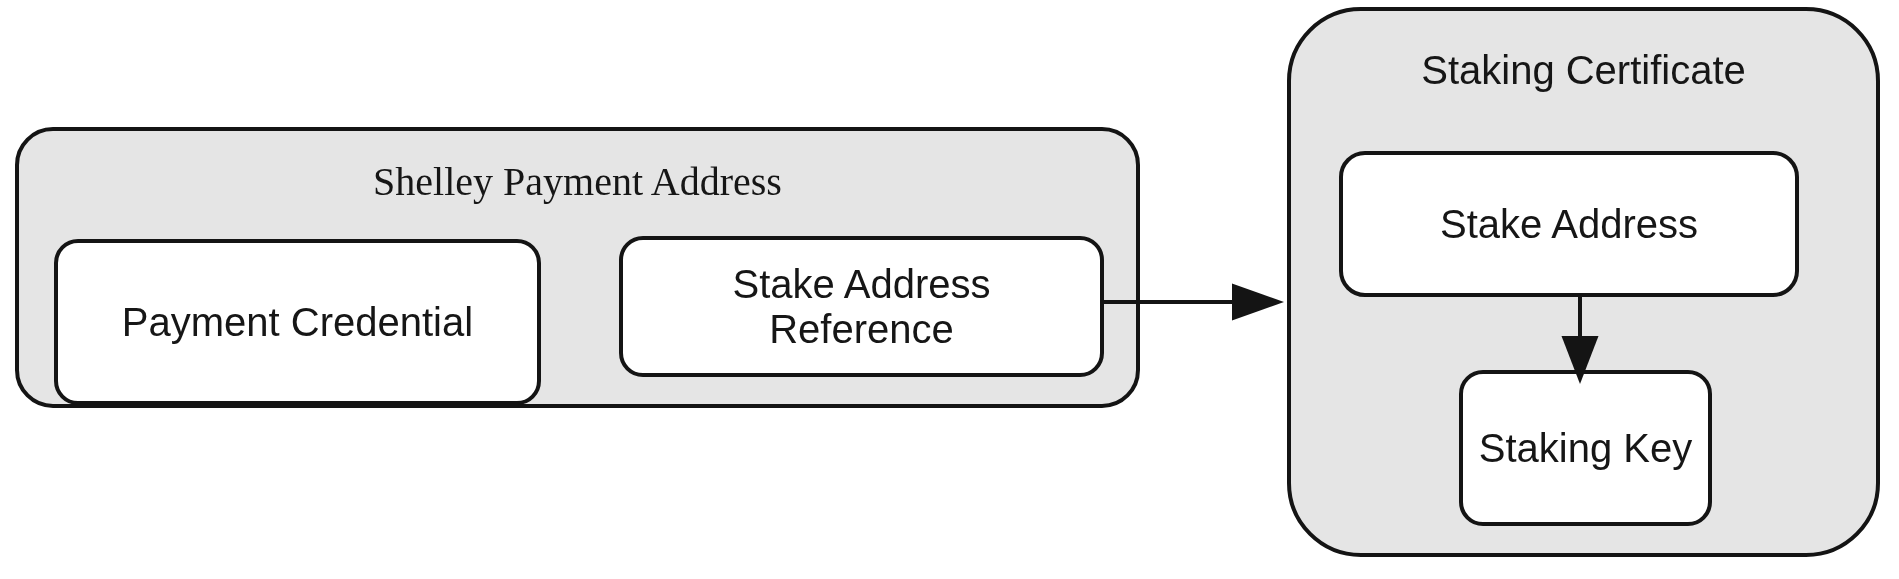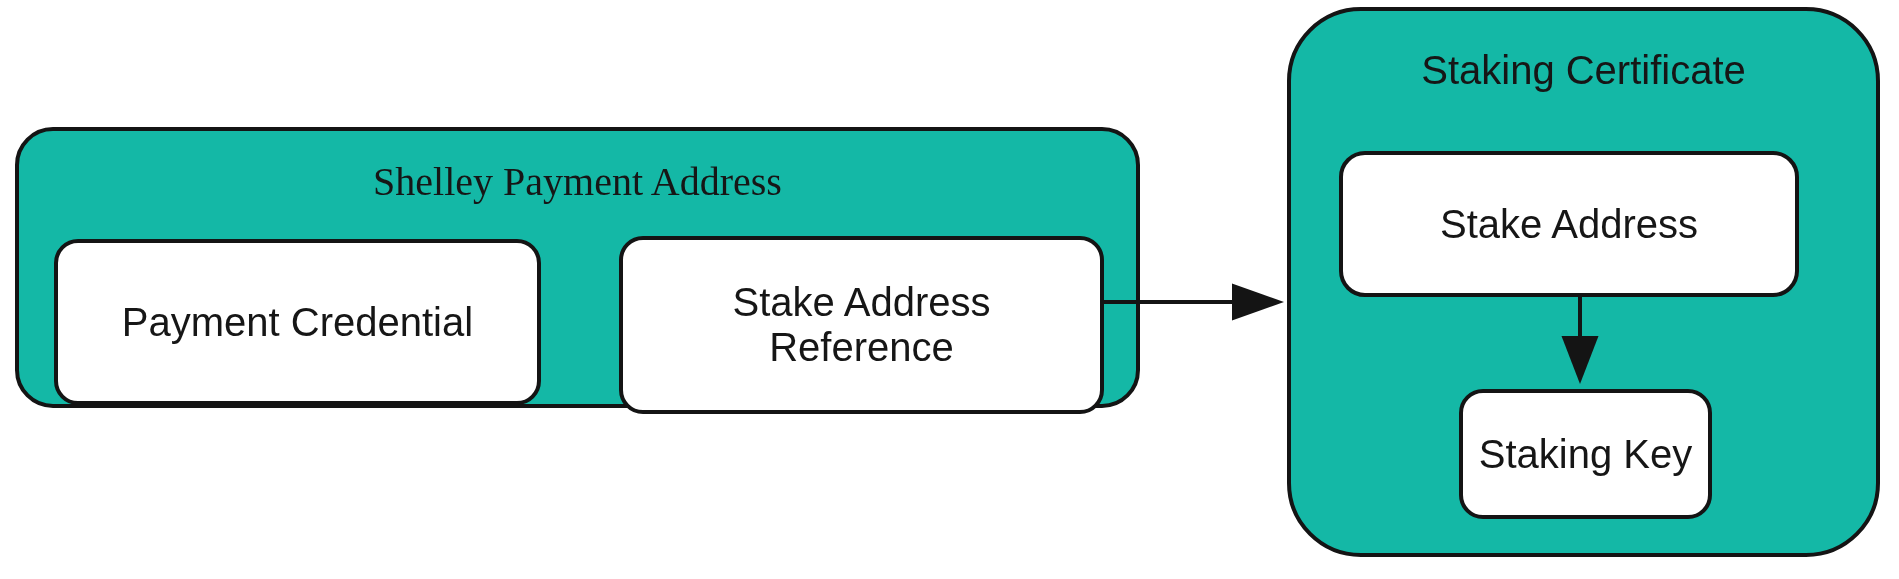--- a/index.html
+++ b/index.html
@@ -12,21 +12,21 @@
     font-family: "Liberation Sans", sans-serif;
   }
   .canvas {
     position: relative;
     width: 1899px;
     height: 579px;
     background: #ffffff;
   }
   .group {
     position: absolute;
-    background: #14b8a6;
+    background: #e5e5e5;
     border: 4px solid #141414;
     box-sizing: border-box;
   }
   .group-title {
     text-align: center;
     font-size: 40px;
     line-height: 46px;
     color: #161616;
     white-space: nowrap;
   }
@@ -66,34 +66,34 @@
   #payment-credential {
     left: 35px;
     top: 108px;
     width: 487px;
     height: 166px;
   }
   #stake-address-reference {
     left: 600px;
     top: 105px;
     width: 485px;
-    height: 178px;
+    height: 141px;
   }
   #stake-address {
     left: 48px;
     top: 140px;
     width: 460px;
     height: 146px;
     border-radius: 26px;
   }
   #staking-key {
     left: 168px;
-    top: 378px;
+    top: 359px;
     width: 253px;
-    height: 130px;
+    height: 156px;
   }
   #arrow-layer {
     position: absolute;
     left: 0;
     top: 0;
     width: 1899px;
     height: 579px;
     pointer-events: none;
   }
 </style>

